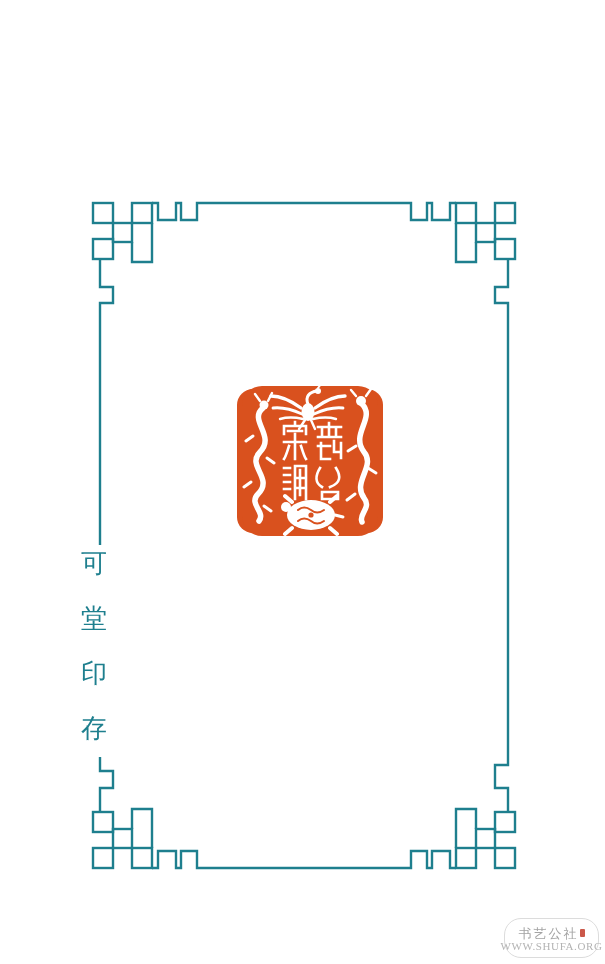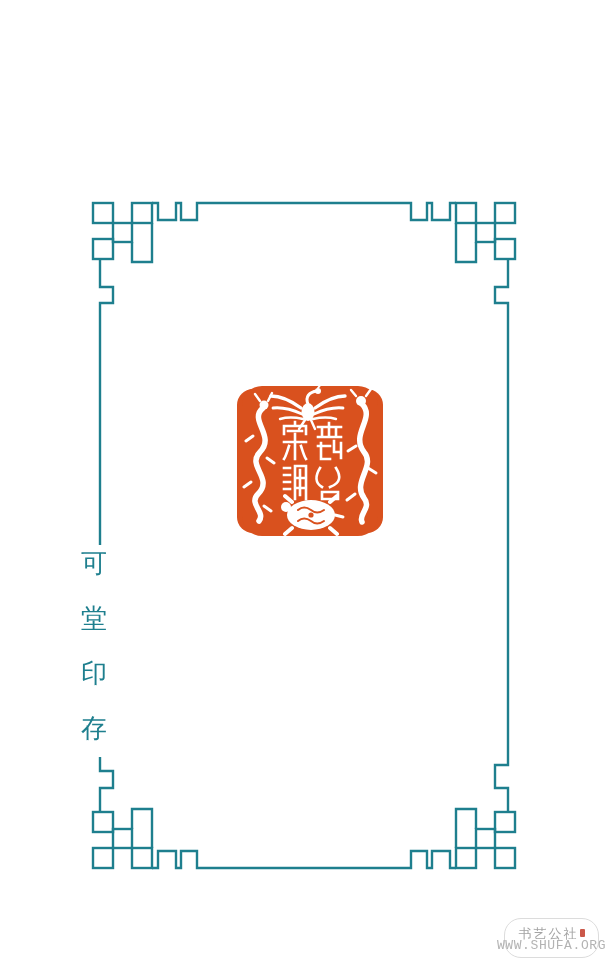--- a/index.html
+++ b/index.html
@@ -12,22 +12,22 @@
                   font-size:26px;line-height:28px;color:#1e7f8e;font-weight:400;}
   .watermark{position:absolute;left:504px;top:918px;width:95px;height:40px;
              box-sizing:border-box;border:1px solid #dcdcdc;border-radius:17px;
              display:flex;flex-direction:column;align-items:center;justify-content:center;
              background:rgba(255,255,255,.6);}
   .wm-line1{display:flex;align-items:flex-start;gap:1px;
             font-family:"DejaVu Serif","Liberation Serif",serif;
             font-size:13px;line-height:15px;color:#a3a3a3;letter-spacing:2px;}
   .wm-mark{display:inline-block;width:5px;height:8px;background:#c23b2a;
            border-radius:1px;margin-top:3px;opacity:.85;}
-  .wm-line2{font-family:Liberation Mono, monospace;
-            font-size:13px;line-height:10px;color:#b3b3b3;letter-spacing:.6px;}
+  .wm-line2{font-family:Liberation Serif, serif;
+            font-size:11px;line-height:10px;color:#b3b3b3;letter-spacing:.6px;}
 </style>
 </head>
 <body>
 
 <div class="canvas">
 
   <svg class="art" viewBox="0 0 605 964" xmlns="http://www.w3.org/2000/svg">
 
     <g fill="none" stroke="#1e7f8e" stroke-width="2.4">
 

